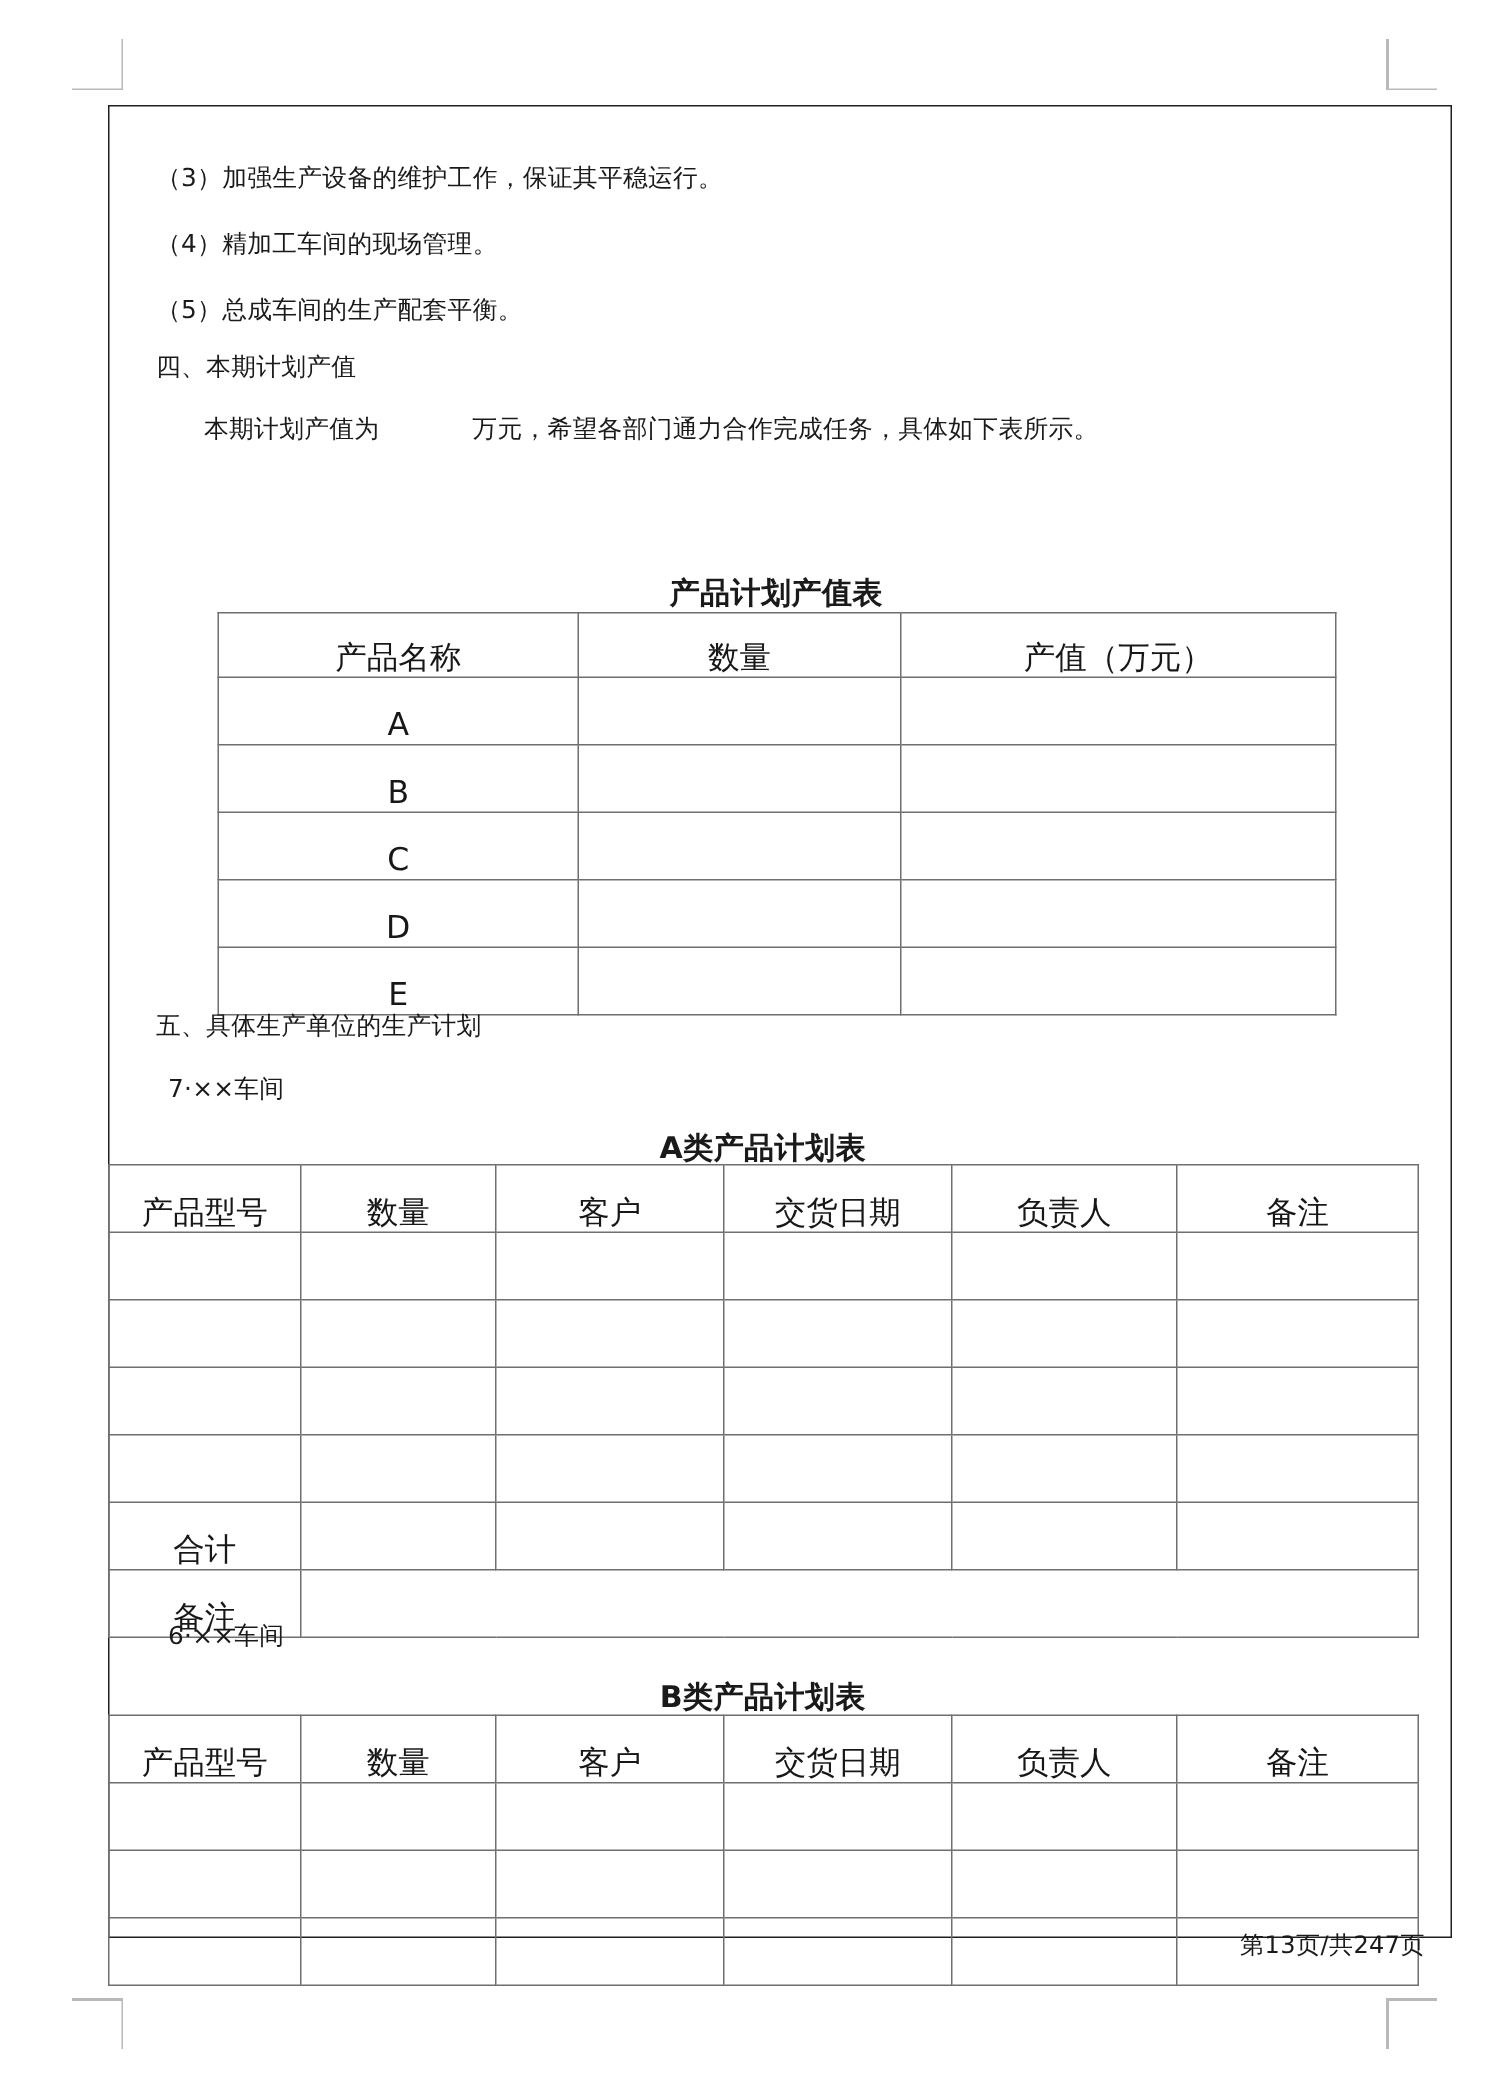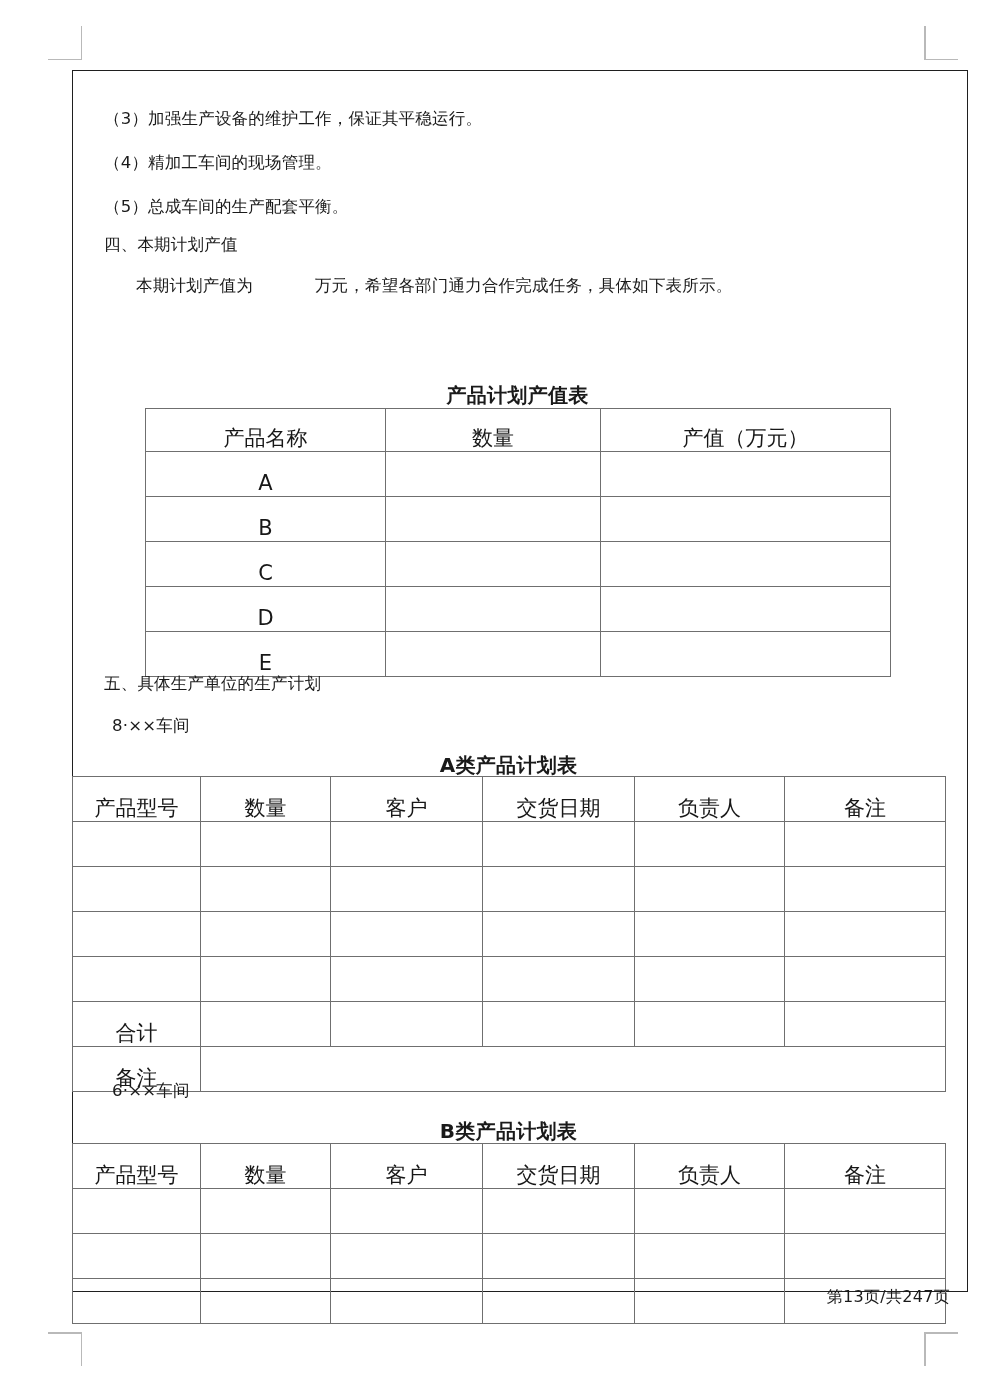--- a/index.html
+++ b/index.html
@@ -203,21 +203,21 @@
       <tr>
         <td>E</td>
         <td class="empty"></td>
         <td class="empty"></td>
       </tr>
     </tbody>
   </table>
 
   <div class="para para-indent1" style="top:589px;">五、具体生产单位的生产计划</div>
 
-  <div class="para para-indent3" style="top:631px;">8·××车间</div>
+  <div class="para para-indent3" style="top:631px;">7·××车间</div>
 
   <div class="tbl-title" style="left:0px; top:668px; width:873px;">A类产品计划表</div>
 
   <table class="doc-table table-plan" style="top:692px;">
     <colgroup>
       <col style="width:128px;">
       <col style="width:130px;">
       <col style="width:152px;">
       <col style="width:152px;">
       <col style="width:150px;">

